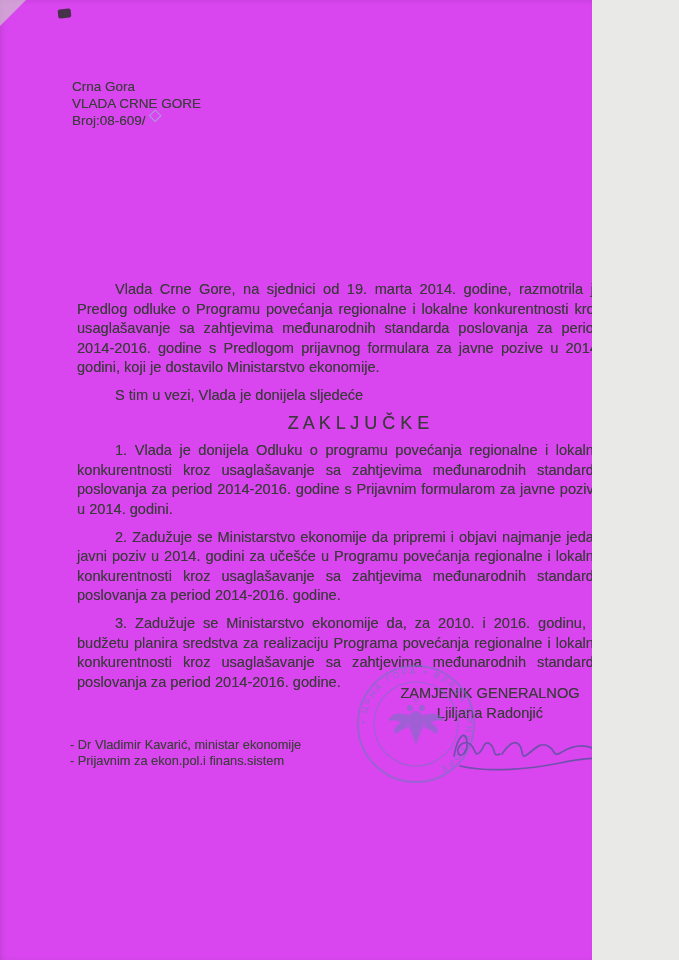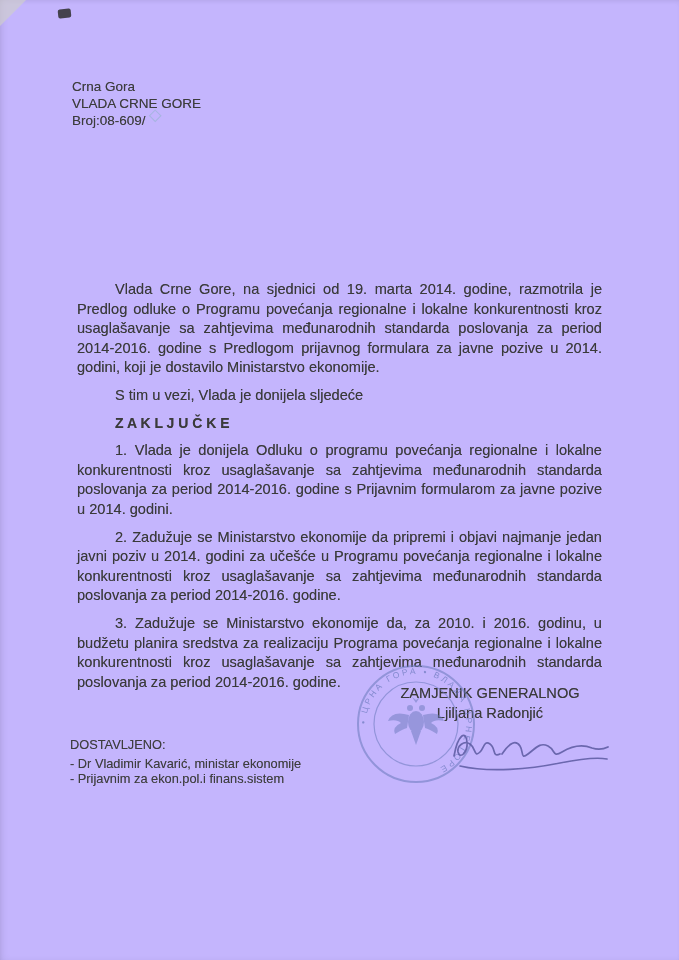--- a/index.html
+++ b/index.html
@@ -3,23 +3,23 @@
 <meta charset="utf-8">
 <style>
   html, body {
     margin: 0;
     padding: 0;
     background: #e9e9e7;
     font-family: "Liberation Sans", "DejaVu Sans", sans-serif;
   }
   .page {
     position: relative;
-    width: 679px;
+    width: 592px;
     height: 960px;
-    background: #c4b5fd;
+    background: #d946ef;
     overflow: hidden;
     box-shadow: inset 4px 0 8px -4px rgba(0,0,0,0.15), inset 0 3px 6px -3px rgba(0,0,0,0.08);
     color: #3a3a3a;
   }
   .corner-shadow {
     position: absolute;
     left: 0; top: 0;
     width: 0; height: 0;
     border-top: 26px solid #cfcfcb;
     border-right: 26px solid transparent;
@@ -56,23 +56,24 @@
     width: 541px;
     font-size: 14.6px;
     line-height: 19.6px;
     text-align: justify;
     color: #3a3a3a;
     text-shadow: 0 0 0.4px rgba(58,58,58,0.55);
   }
   .doc-body p { margin: 8px; text-indent: 38px; }
   .conclusions-title {
     margin: 0;
-    font-size: 14px;
-    font-weight: bold;
+    font-size: 18px;
+    font-weight: normal;
     line-height: 19.6px;
+    text-align: center;
     text-indent: 0;
   }
   .signature-block {
     position: absolute;
     left: 372px; top: 684px;
     width: 236px;
     text-align: center;
     font-size: 14.6px;
     line-height: 18.5px;
     color: #3a3a3a;
@@ -155,18 +156,17 @@
 
   <svg class="signature-scribble" viewBox="0 0 180 62" xmlns="http://www.w3.org/2000/svg">
     <g fill="none" stroke="#55549b" stroke-width="1.7" opacity="0.8" stroke-linecap="round">
       <path d="M14,40 C18,18 26,14 27,26 C28,36 20,44 18,36 C17,30 24,24 30,28 C36,32 34,42 40,36 C44,32 44,24 50,28 C56,32 52,42 60,38"></path>
       <path d="M62,38 C70,26 76,24 80,30 C84,36 80,44 88,38 C96,32 100,26 108,30 C116,34 112,42 122,36 C132,30 142,28 152,32 C158,34 164,33 168,31"></path>
       <path d="M20,50 C50,57 90,53 120,47 C140,43 156,41 167,43"></path>
     </g>
   </svg>
 
   <div class="distribution">
-    <div class="dist-label">DOSTAVLJENO:</div>
     <div>- Dr Vladimir Kavarić, ministar ekonomije</div>
     <div>- Prijavnim za ekon.pol.i finans.sistem</div>
   </div>
 
 </div>
 
 </body></html>

